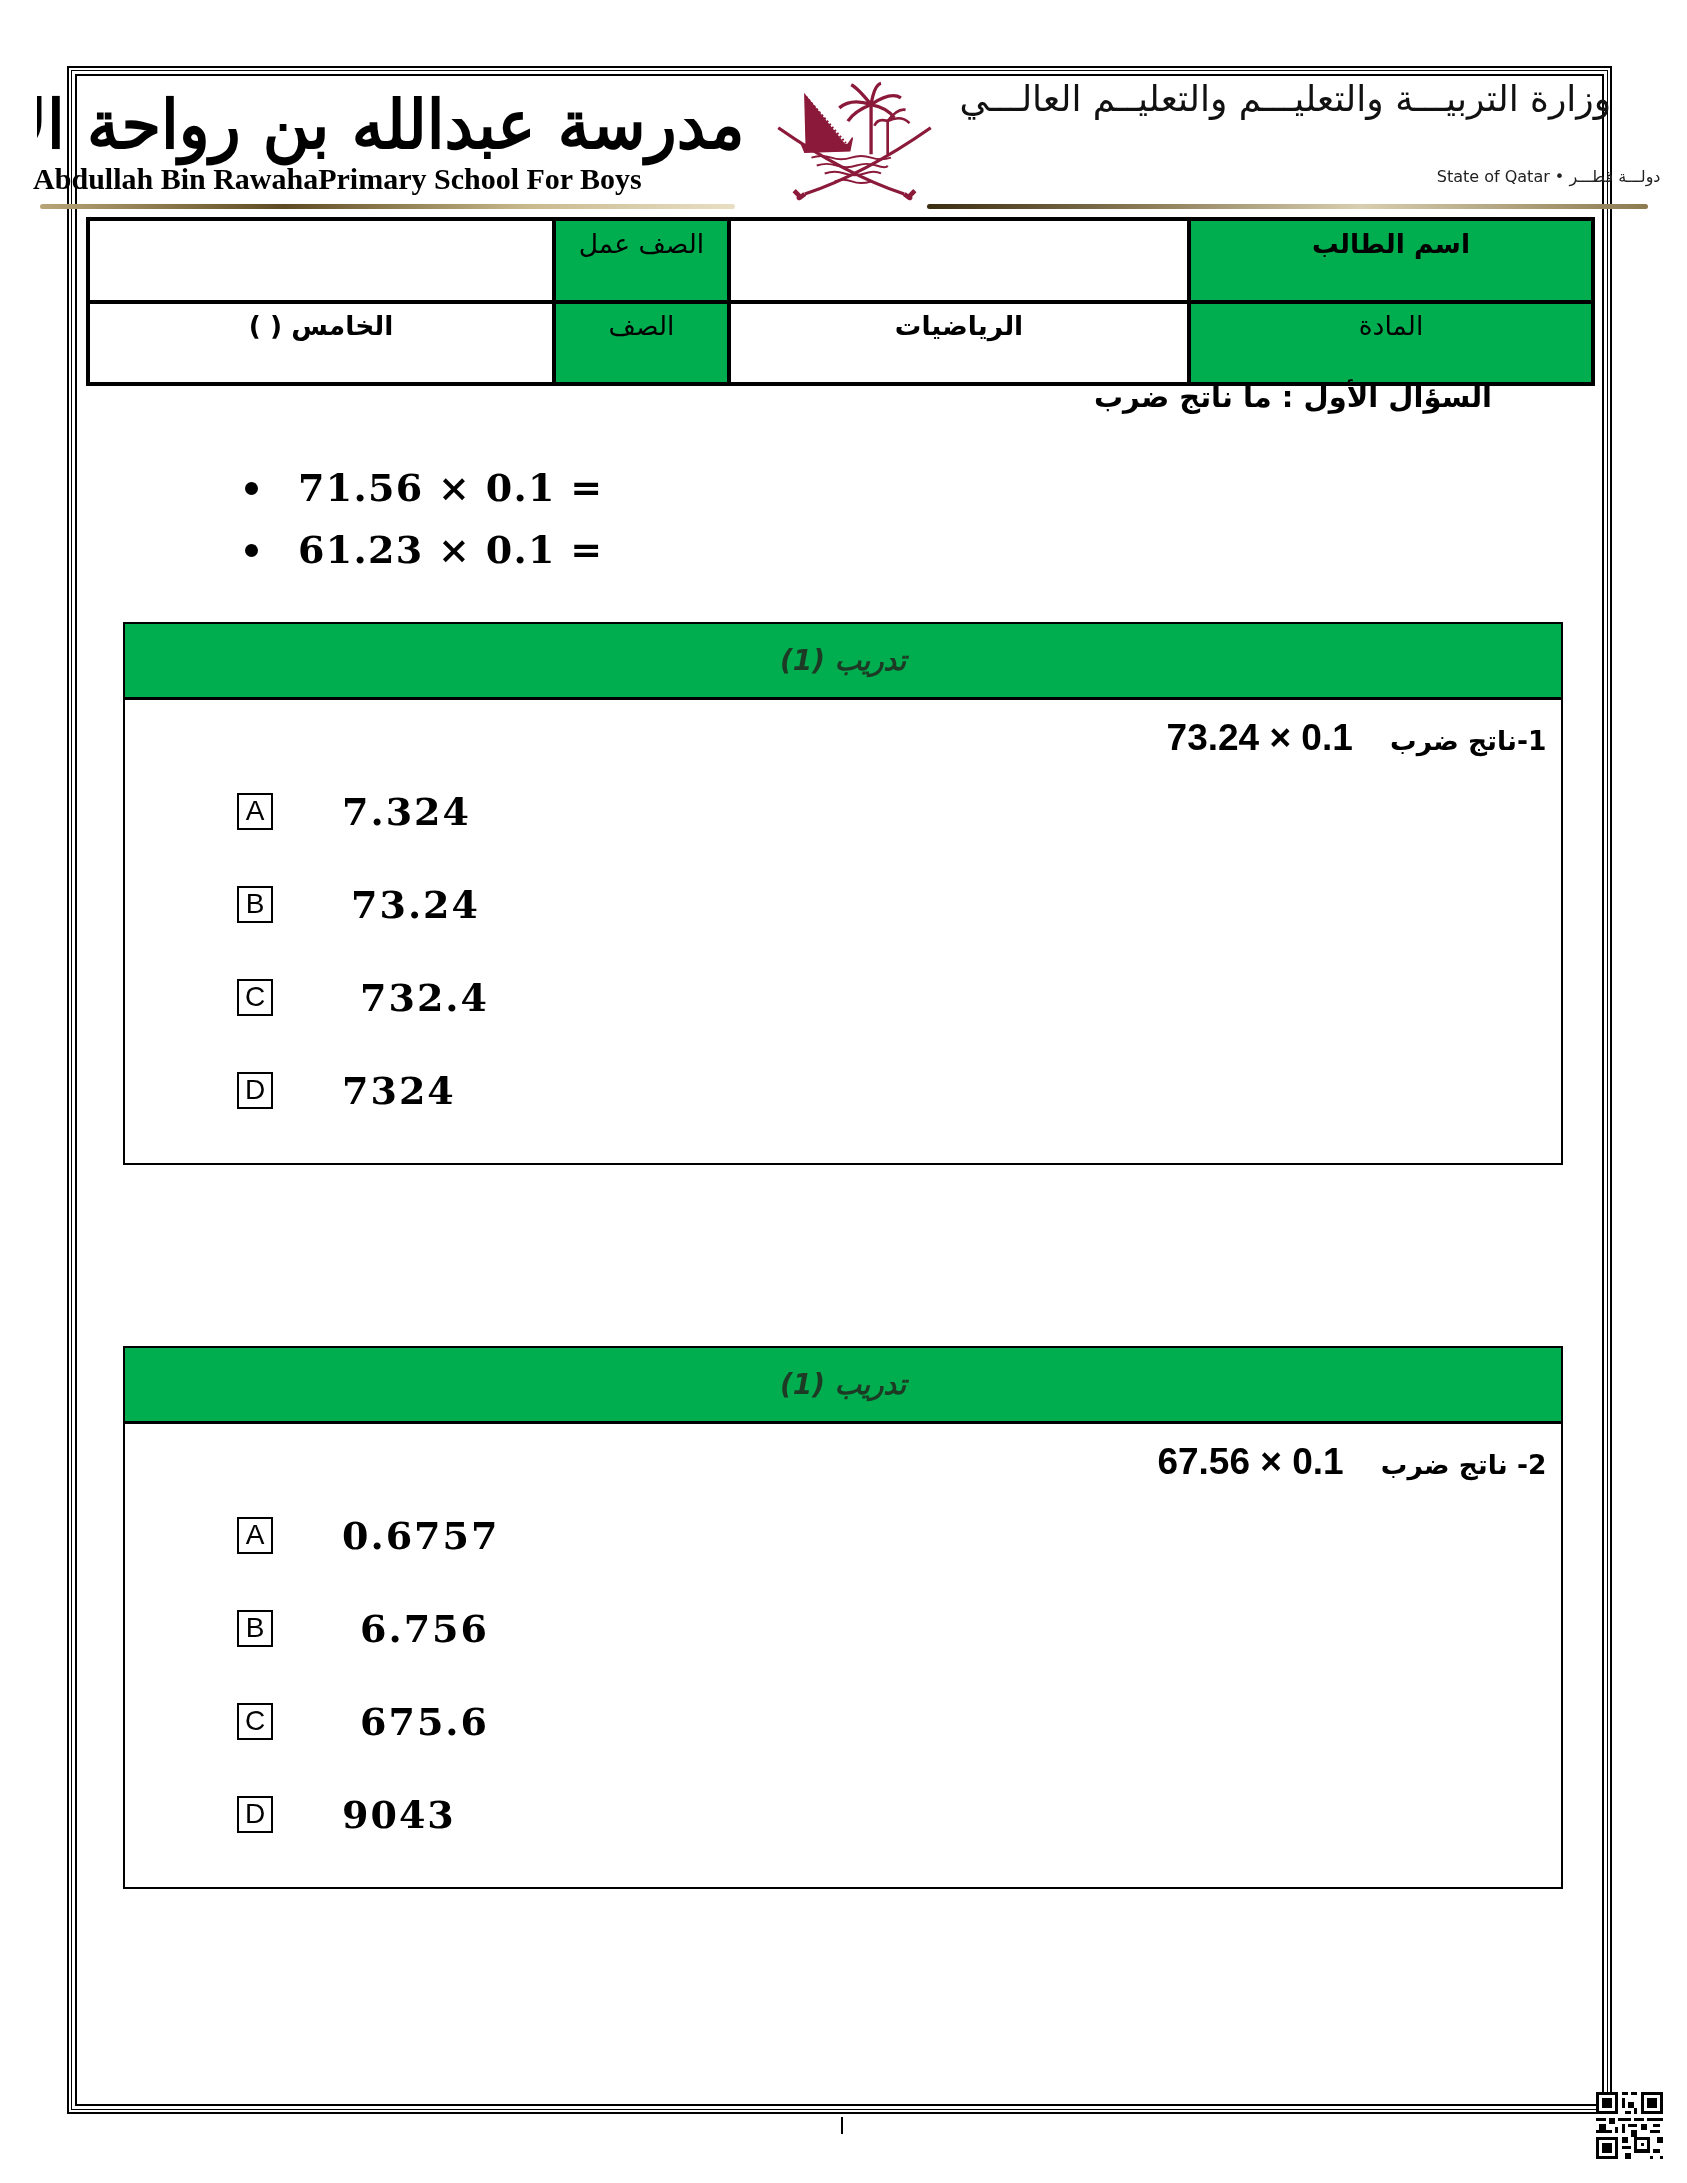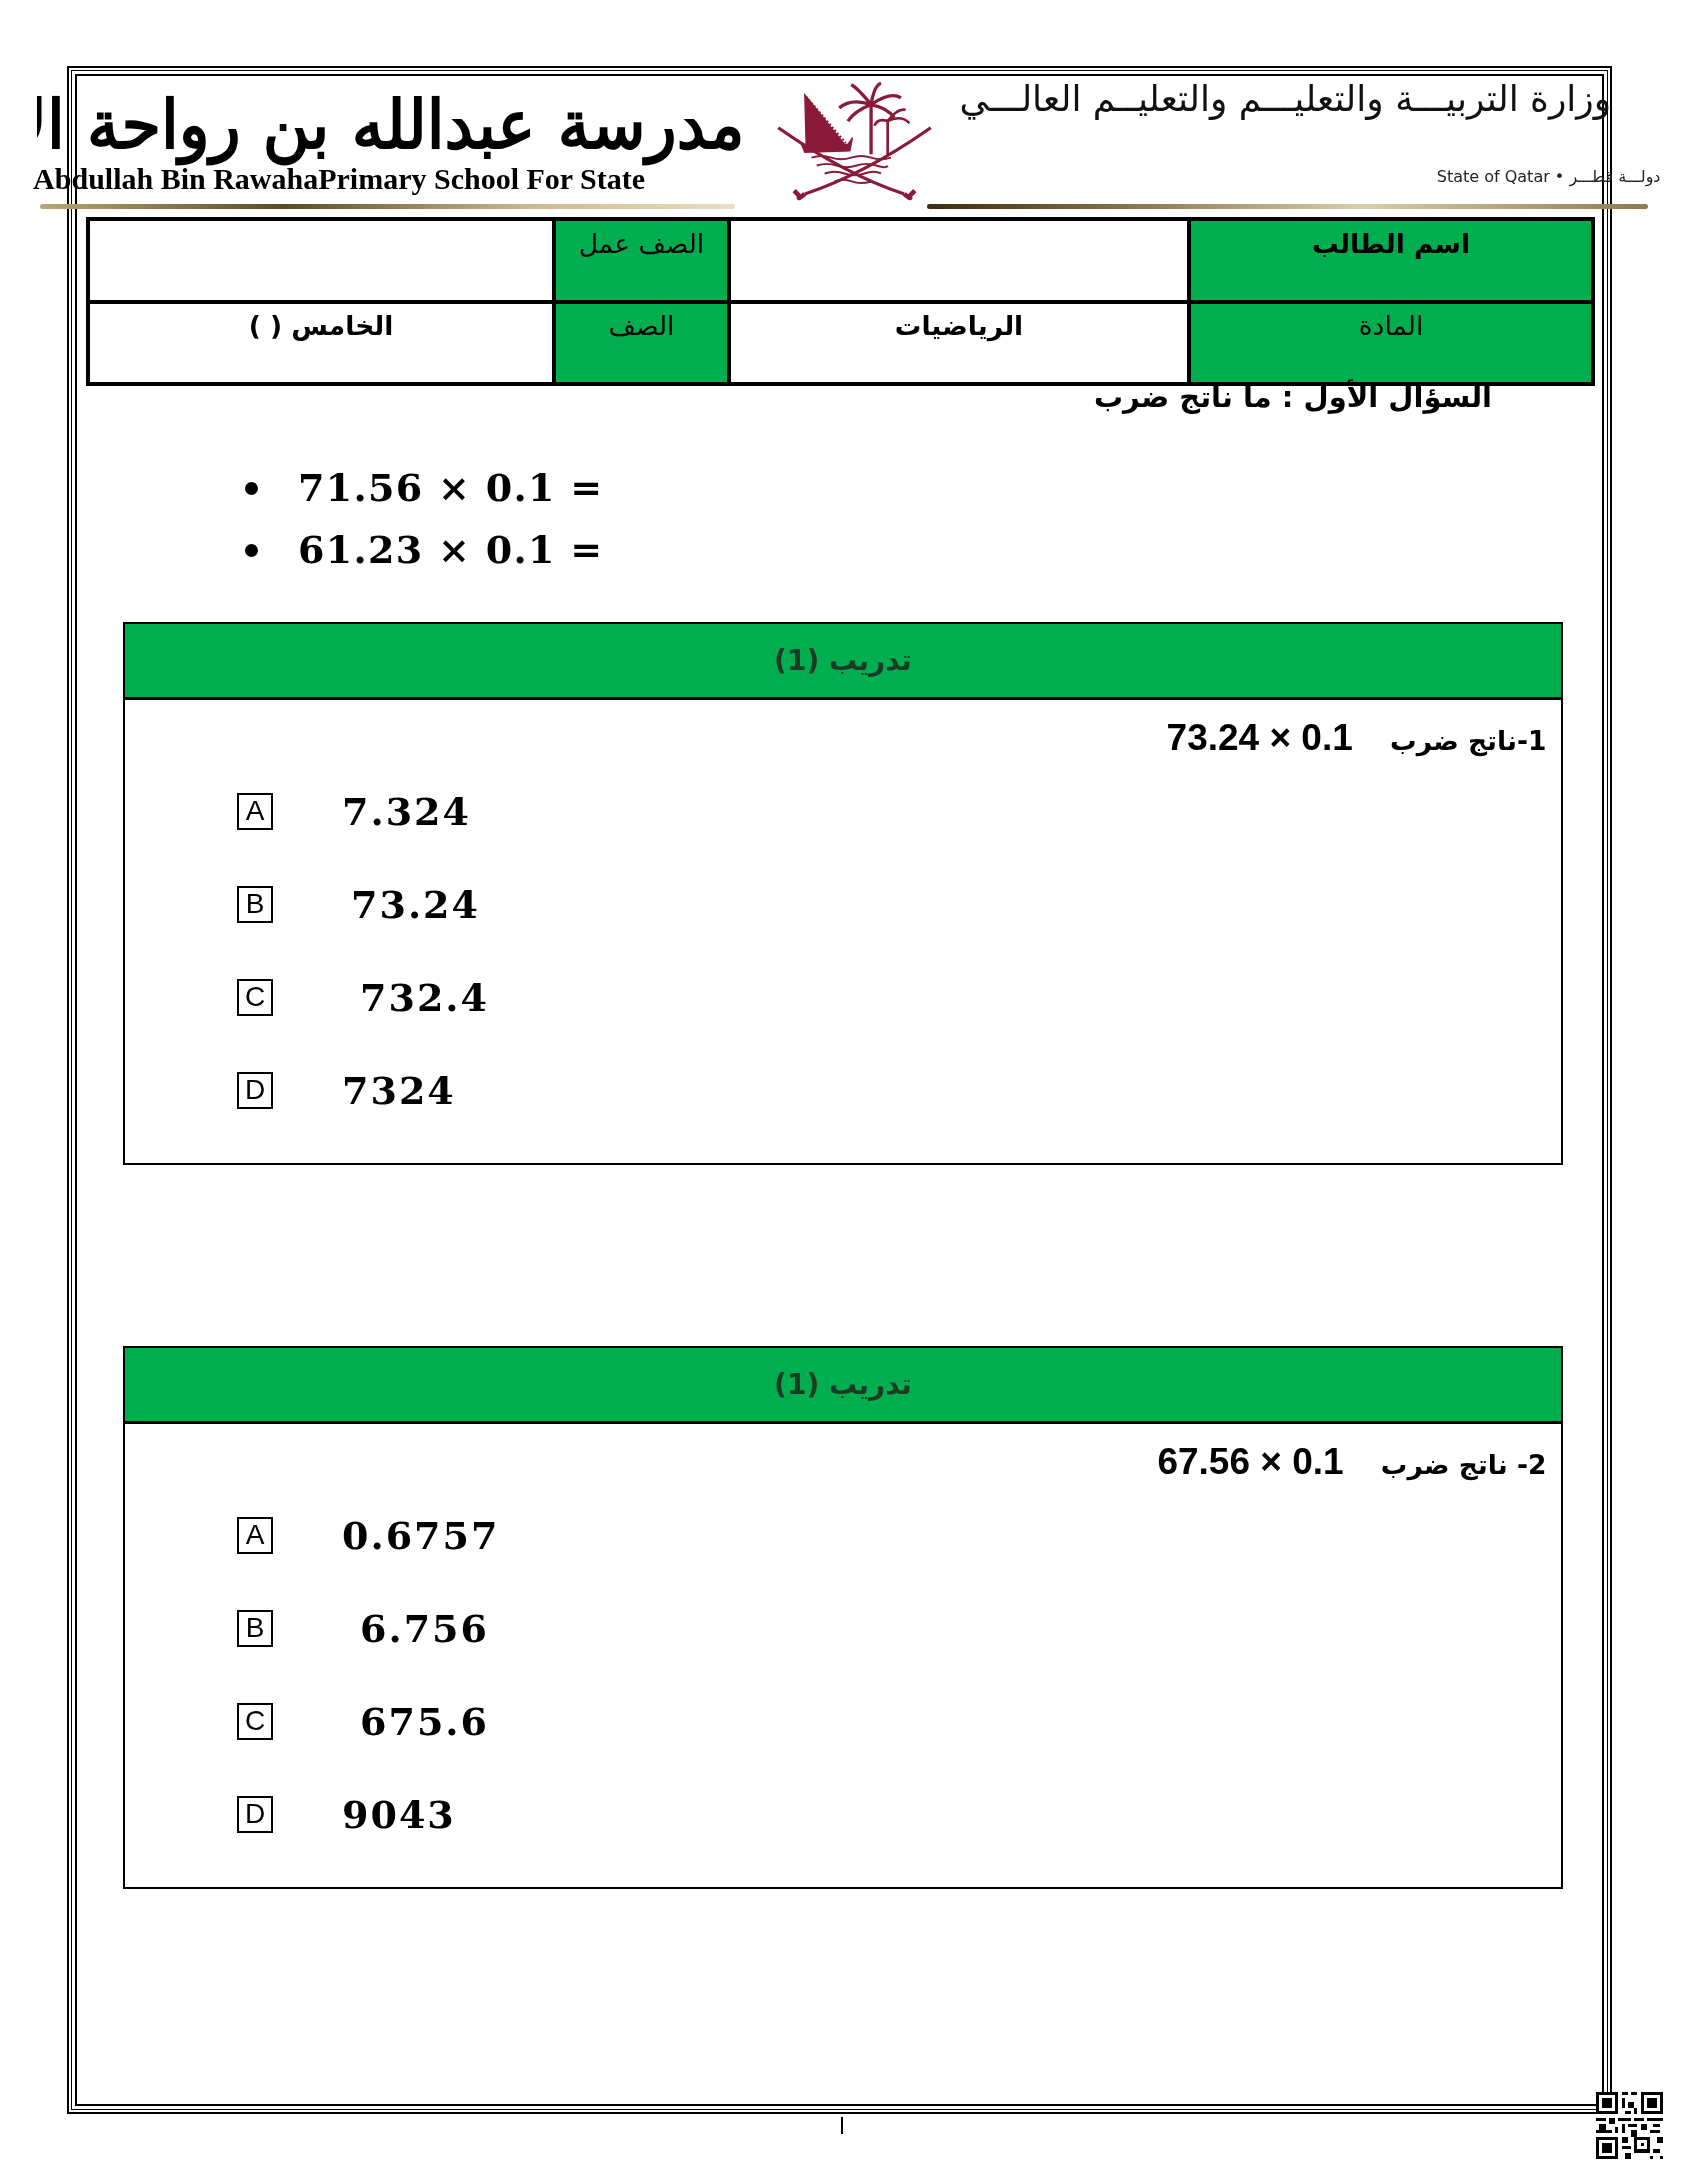--- a/index.html
+++ b/index.html
@@ -54,21 +54,21 @@
                 height: 62px; line-height: 62px; padding-left: 53px; letter-spacing: 1.3px; }
   .bullets li .dot { position: absolute; left: 0; top: 25px; width: 13.2px; height: 13.2px; border-radius: 50%;
                      background: #000; }
 
   
   .exercise { position: absolute; left: 123px; width: 1440px; border: 2px solid #000; box-sizing: border-box; }
   .exercise-1 { top: 622px; height: 543px; }
   .exercise-2 { top: 1346px; height: 543px; }
   .ex-header { height: 73px; background: #00ad4f; border-bottom: 3.3px solid #000; text-align: center;
                line-height: 73px; font-family: "DejaVu Sans", sans-serif; font-weight: bold; font-size: 28px;
-               color: #1d3a24; direction: rtl; }
+               color: #1d3a24; direction: rtl; font-style: italic; }
   .ex-question { position: absolute; right: 14.6px; top: 93px; direction: rtl; white-space: nowrap;
                  font-family: "DejaVu Sans", sans-serif; font-weight: bold; font-size: 26.5px; }
   .ex-question .expr { font-family: Liberation Sans, sans-serif; font-size: 37px; direction: ltr; unicode-bidi: embed;
                        margin-right: 28px; letter-spacing: 1.3px; }
 
   .options { position: absolute; left: 112px; top: 169px; }
   .option { position: relative; height: 93px; }
   .opt-box { position: absolute; left: 0; top: 0; width: 36px; height: 37px; border: 2.6px solid #000;
              box-sizing: border-box; text-align: center; line-height: 32px;
              font-family: "Liberation Sans", sans-serif; font-size: 28px; background: #fff; }
@@ -79,21 +79,21 @@
   .page-mark { position: absolute; left: 841px; top: 2117px; width: 2px; height: 17px; background: #000; }
   .qr { position: absolute; left: 1596px; top: 2092px; width: 67px; height: 67px; }
 </style>
 </head>
 <body>
 
 <div class="page-border"></div>
 
 <div class="header">
   <div class="school-ar">مدرسة عبدالله بن رواحة الابتدائية للبنين</div>
-  <div class="school-en">Abdullah Bin RawahaPrimary School For State</div>
+  <div class="school-en">Abdullah Bin RawahaPrimary School For Boys</div>
   <div class="gold-bar gold-left"></div>
 
   <svg class="emblem" viewBox="0 0 270 190">
     <g fill="#8b1a3a" stroke="#8b1a3a">
 
       <path d="M60 25 L62 100 L120 100 Z" stroke-width="2"></path>
       <path d="M62 28 L122 98" stroke-width="3" stroke-dasharray="3 3" fill="none"></path>
 
       <path d="M55 100 L125 100 L132 90 L128 110 L60 112 Z" stroke-width="2"></path>
 

